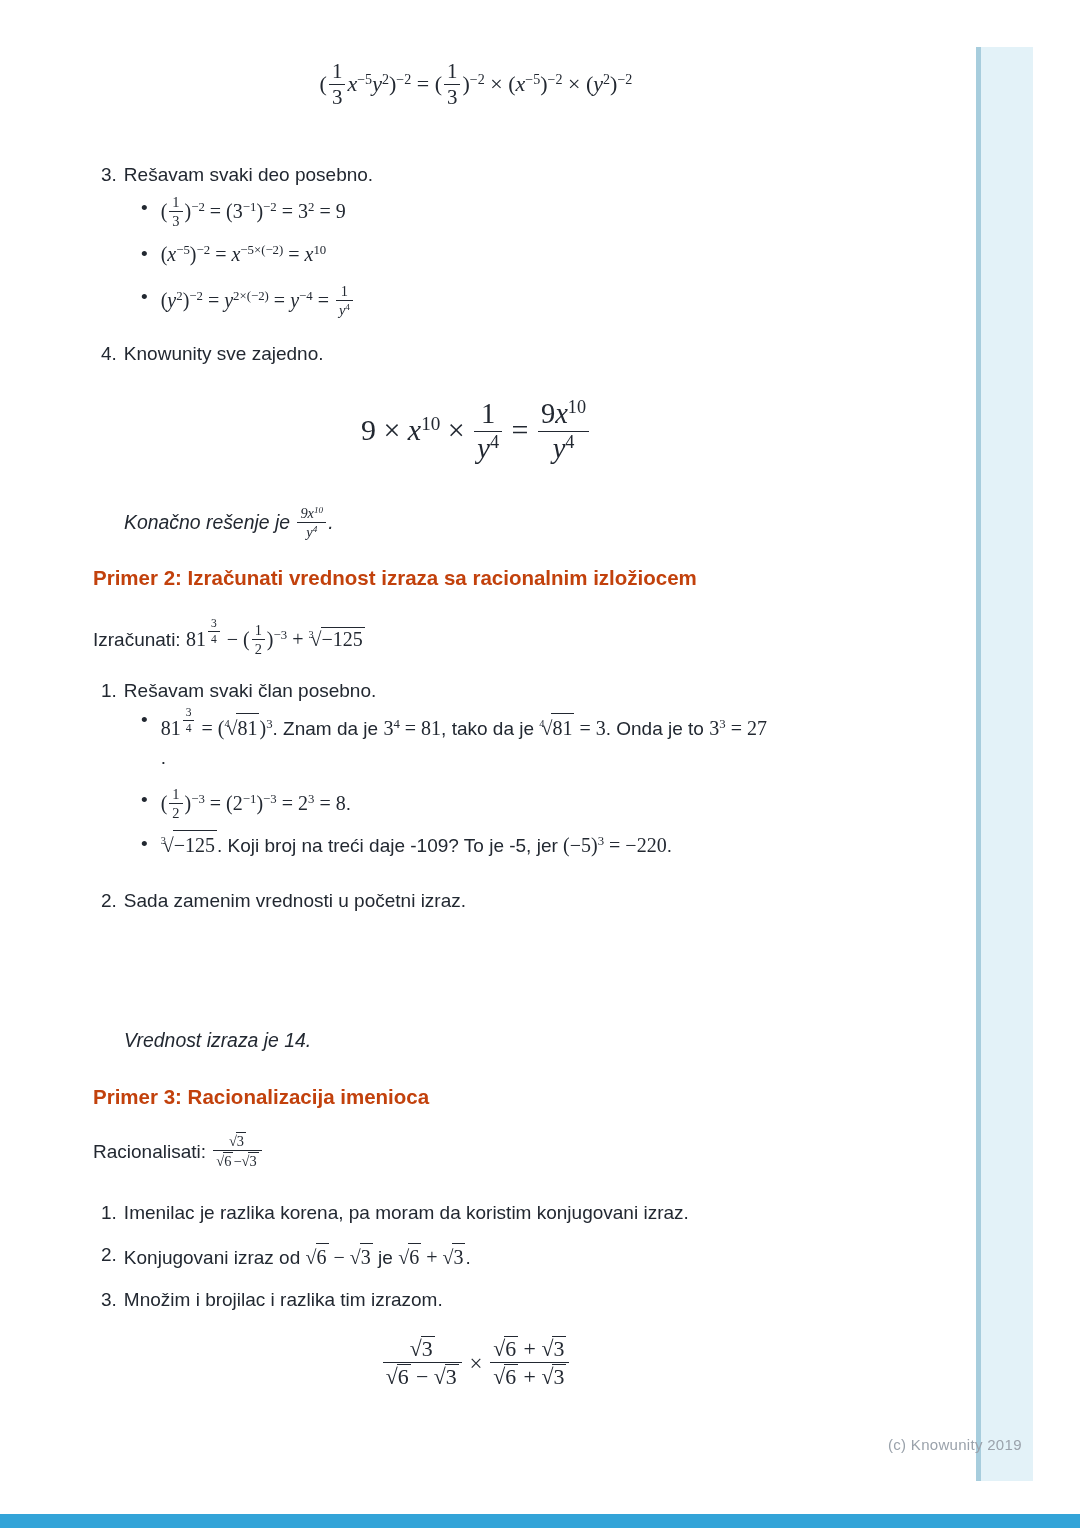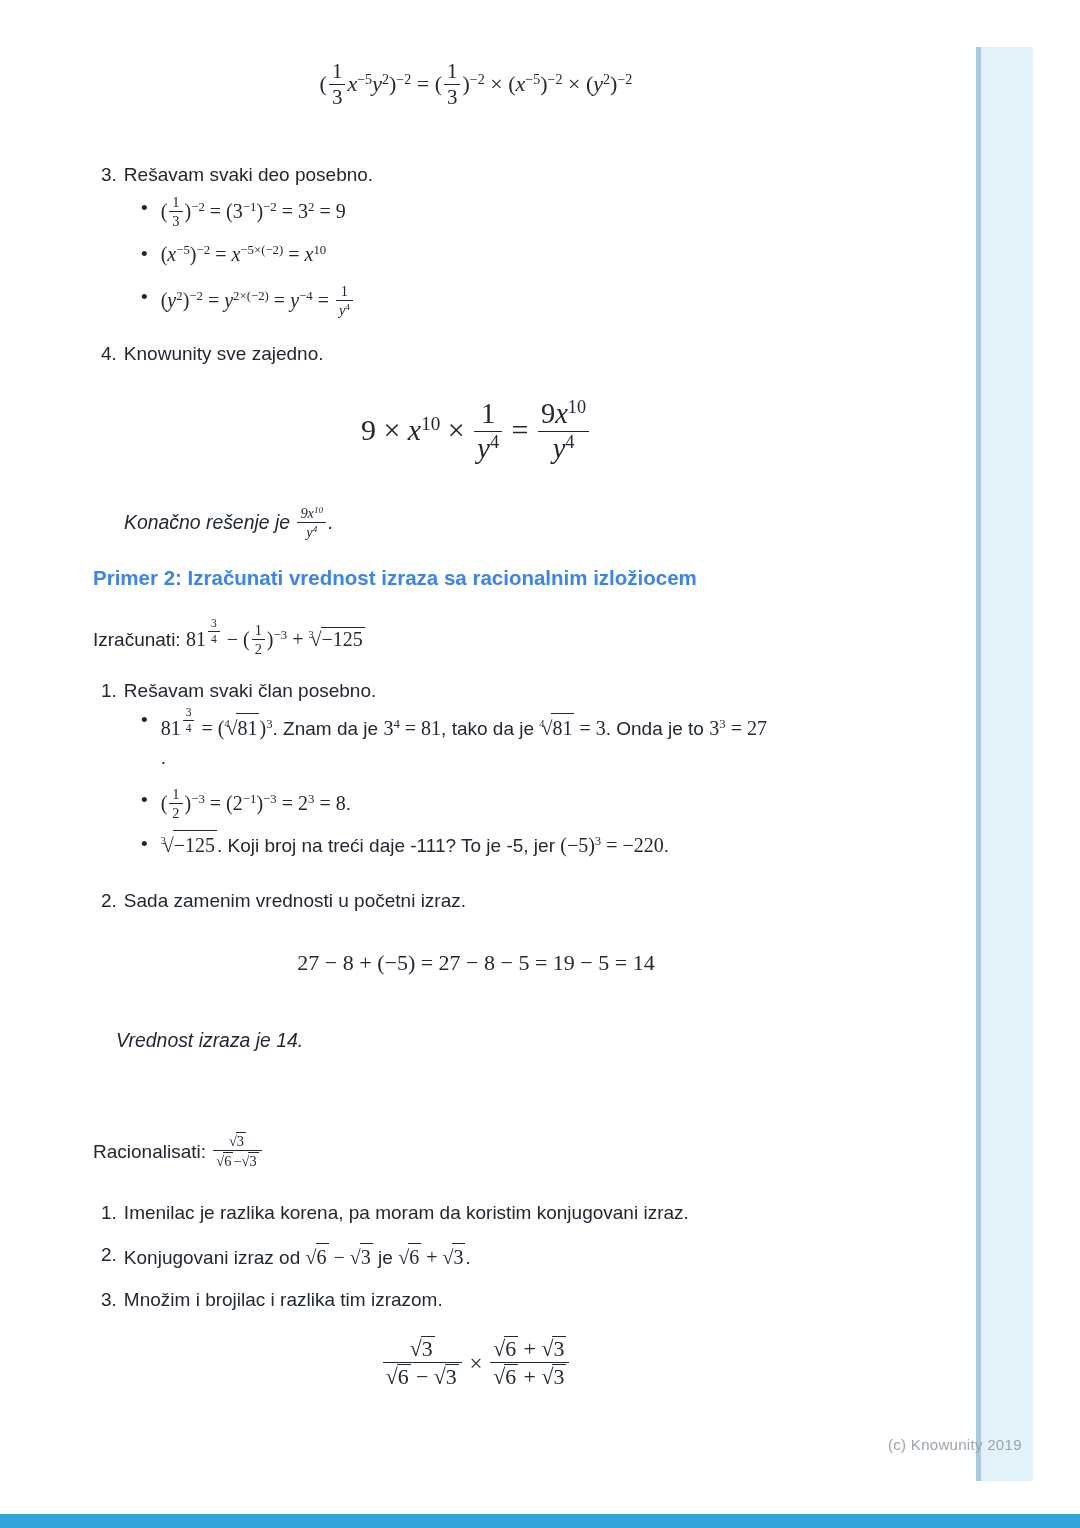--- a/index.html
+++ b/index.html
@@ -21,21 +21,21 @@
   
   .step{display:flex;font-size:19px;line-height:1.3;}
   .step .num{margin-right:7px;flex:none;}
   
   .bullet{display:flex;align-items:flex-start;font-size:20px;line-height:1.45;font-family:"Liberation Serif",serif;}
   .bullet .dot{font-family:"Liberation Sans",sans-serif;font-size:19px;margin-right:13px;flex:none;line-height:1.5;}
   
   .note{font-style:italic;font-size:20px;font-family:"Liberation Serif",serif;}
   .note .m-w{font-size:0.97em;}
   
-  .h{font-weight:700;font-size:20.5px;color:#3b82f6;}
+  .h{font-weight:700;font-size:20.5px;color:#c2410c;}
   
   .stmt{font-size:20px;font-family:"Liberation Serif",serif;}
   
   .m-t{font-family:"Liberation Serif",serif;}
   .m-i{font-family:"Liberation Serif",serif;font-style:italic;}
   .m-w{font-family:Liberation Sans, sans-serif;font-size:0.95em;font-style:inherit;}
   .m-sup{display:inline-block;vertical-align:0.55em;font-size:0.64em;line-height:0;font-family:"Liberation Serif",serif;}
   .m-frac{display:inline-block;vertical-align:-0.55em;text-align:center;font-size:0.72em;
           line-height:1.12;font-family:"Liberation Serif",serif;margin:0 2px;}
   .m-num{display:block;padding:0 3px 1px;border-bottom:1.4px solid currentColor;}
@@ -96,32 +96,32 @@
   <div class="blk bullet" style="top:706px;left:141px;width:712px;">
     <span class="dot">•</span>
     <span><span class="m-t">81</span><span class="m-sup"><span class="m-frac"><span class="m-num"><span class="m-t">3</span></span><span class="m-den"><span class="m-t">4</span></span></span></span><span class="m-t"> = (</span><span class="m-sqrt"><span class="m-ridx">4</span><span class="m-rad">√</span><span class="m-rbody"><span class="m-t">81</span></span></span><span class="m-t">)</span><span class="m-sup"><span class="m-t">3</span></span><span class="m-w">. Znam da je </span><span class="m-t">3</span><span class="m-sup"><span class="m-t">4</span></span><span class="m-t"> = 81</span><span class="m-w">, tako da je </span><span class="m-sqrt"><span class="m-ridx">4</span><span class="m-rad">√</span><span class="m-rbody"><span class="m-t">81</span></span></span><span class="m-t"> = 3</span><span class="m-w">. Onda je to </span><span class="m-t">3</span><span class="m-sup"><span class="m-t">3</span></span><span class="m-t"> = 27</span><br><span class="m-w">.</span></span>
   </div>
   <div class="blk bullet" style="top:786px;left:141px;">
     <span class="dot">•</span>
     <span><span class="m-t">(</span><span class="m-frac"><span class="m-num"><span class="m-t">1</span></span><span class="m-den"><span class="m-t">2</span></span></span><span class="m-t">)</span><span class="m-sup"><span class="m-t">−3</span></span><span class="m-t"> = (2</span><span class="m-sup"><span class="m-t">−1</span></span><span class="m-t">)</span><span class="m-sup"><span class="m-t">−3</span></span><span class="m-t"> = 2</span><span class="m-sup"><span class="m-t">3</span></span><span class="m-t"> = 8</span><span class="m-w">.</span></span>
   </div>
   <div class="blk bullet" style="top:830px;left:141px;">
     <span class="dot">•</span>
-    <span><span class="m-sqrt"><span class="m-ridx">3</span><span class="m-rad">√</span><span class="m-rbody"><span class="m-t">−125</span></span></span><span class="m-w">. Koji broj na treći daje -111? To je -5, jer </span><span class="m-t">(−5)</span><span class="m-sup"><span class="m-t">3</span></span><span class="m-t"> = −220</span><span class="m-w">.</span></span>
+    <span><span class="m-sqrt"><span class="m-ridx">3</span><span class="m-rad">√</span><span class="m-rbody"><span class="m-t">−125</span></span></span><span class="m-w">. Koji broj na treći daje -109? To je -5, jer </span><span class="m-t">(−5)</span><span class="m-sup"><span class="m-t">3</span></span><span class="m-t"> = −220</span><span class="m-w">.</span></span>
   </div>
 
   <div class="blk step" style="top:889px;left:101px;">
     <span class="num">2.</span>
     <span>Sada zamenim vrednosti u početni izraz.</span>
   </div>
 
-  <div class="blk formula f3"><span class="m-t">27 − 8 + (−5) = 27 − 8 − 5 = 19 − 5 = 14</span></div>
 
-  <div class="blk note" style="top:1029px;left:116px;"><span class="m-w">Vrednost izraza je 14.</span></div>
+  <div class="blk note" style="top:1029px;left:124px;"><span class="m-w">Vrednost izraza je 14.</span></div>
 
+  <div class="blk h" style="top:1085px;left:93px;">Primer 3: Racionalizacija imenioca</div>
 
   <div class="blk stmt" style="top:1132px;left:93px;"><span class="m-w">Racionalisati: </span><span class="m-frac"><span class="m-num"><span class="m-sqrt"><span class="m-rad">√</span><span class="m-rbody"><span class="m-t">3</span></span></span></span><span class="m-den"><span class="m-sqrt"><span class="m-rad">√</span><span class="m-rbody"><span class="m-t">6</span></span></span><span class="m-t">−</span><span class="m-sqrt"><span class="m-rad">√</span><span class="m-rbody"><span class="m-t">3</span></span></span></span></span></div>
 
   <div class="blk step" style="top:1201px;left:101px;">
     <span class="num">1.</span>
     <span>Imenilac je razlika korena, pa moram da koristim konjugovani izraz.</span>
   </div>
   <div class="blk step" style="top:1243px;left:101px;">
     <span class="num">2.</span>
     <span style="font-family:'Liberation Serif',serif;font-size:20px;"><span class="m-w">Konjugovani izraz od </span><span class="m-sqrt"><span class="m-rad">√</span><span class="m-rbody"><span class="m-t">6</span></span></span><span class="m-t"> − </span><span class="m-sqrt"><span class="m-rad">√</span><span class="m-rbody"><span class="m-t">3</span></span></span><span class="m-w"> je </span><span class="m-sqrt"><span class="m-rad">√</span><span class="m-rbody"><span class="m-t">6</span></span></span><span class="m-t"> + </span><span class="m-sqrt"><span class="m-rad">√</span><span class="m-rbody"><span class="m-t">3</span></span></span><span class="m-w">.</span></span>

